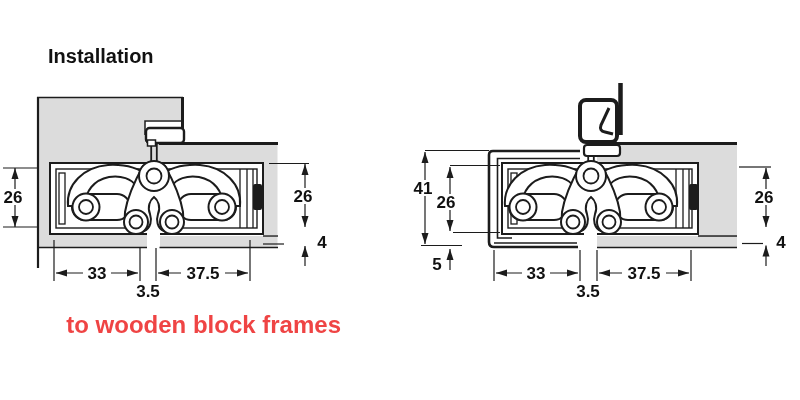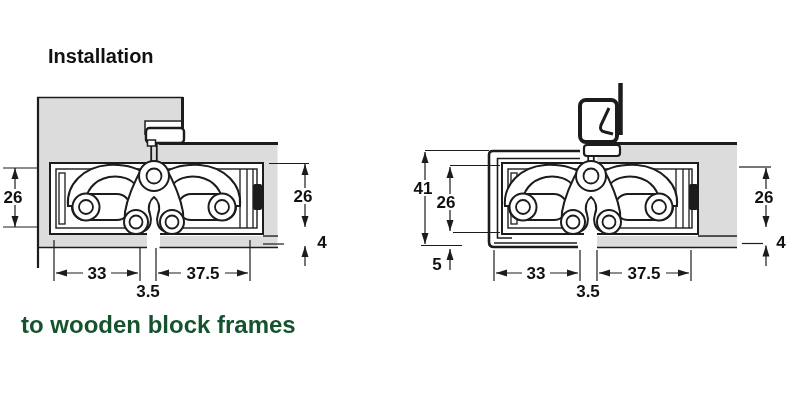--- a/index.html
+++ b/index.html
@@ -1,19 +1,19 @@
 <!DOCTYPE html>
 <html><head>
 <meta charset="utf-8">
 <style>
   html,body{margin:0;padding:0;background:#fff;}
   .canvas{position:relative;width:800px;height:400px;background:#fff;overflow:hidden;
           font-family:"Liberation Sans",sans-serif;}
   .title{position:absolute;left:33px;top:45px;font-size:20px;font-weight:bold;color:#111;margin-left:15px;}
-  .caption{position:absolute;top:311px;font-size:24px;font-weight:bold;color:#14532d;text-align:left;}
+  .caption{position:absolute;top:311px;font-size:24px;font-weight:bold;color:#ef4444;text-align:right;}
   .caption-left{left:21px;width:320px;}
   .caption-right{left:443px;width:344px;}
   svg{position:absolute;left:0;top:0;}
   .ln{stroke:#1c1c1c;fill:none;}
   .dim{font-family:"Liberation Sans",sans-serif;font-size:17px;font-weight:bold;fill:#111;text-anchor:middle;}
   .arr{fill:#1c1c1c;stroke:none;}
   .wh{fill:#fff;stroke:none;}
   .part{fill:#fff;stroke:#1c1c1c;}
 </style>
 </head>

